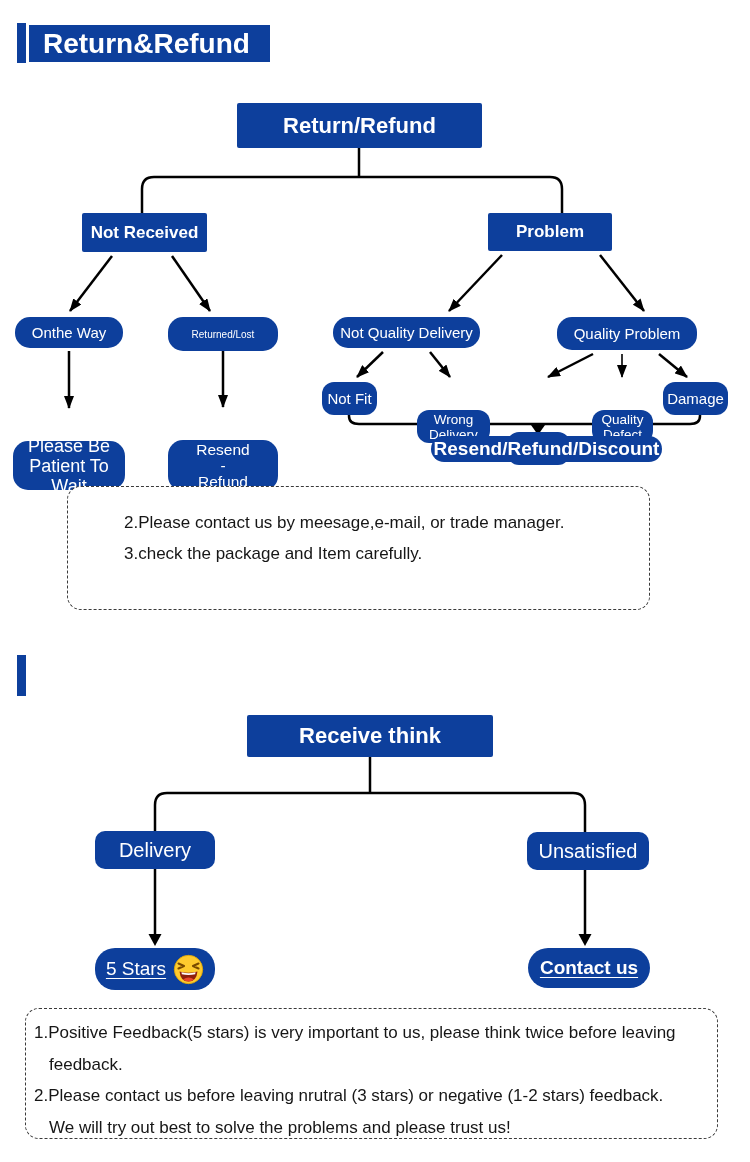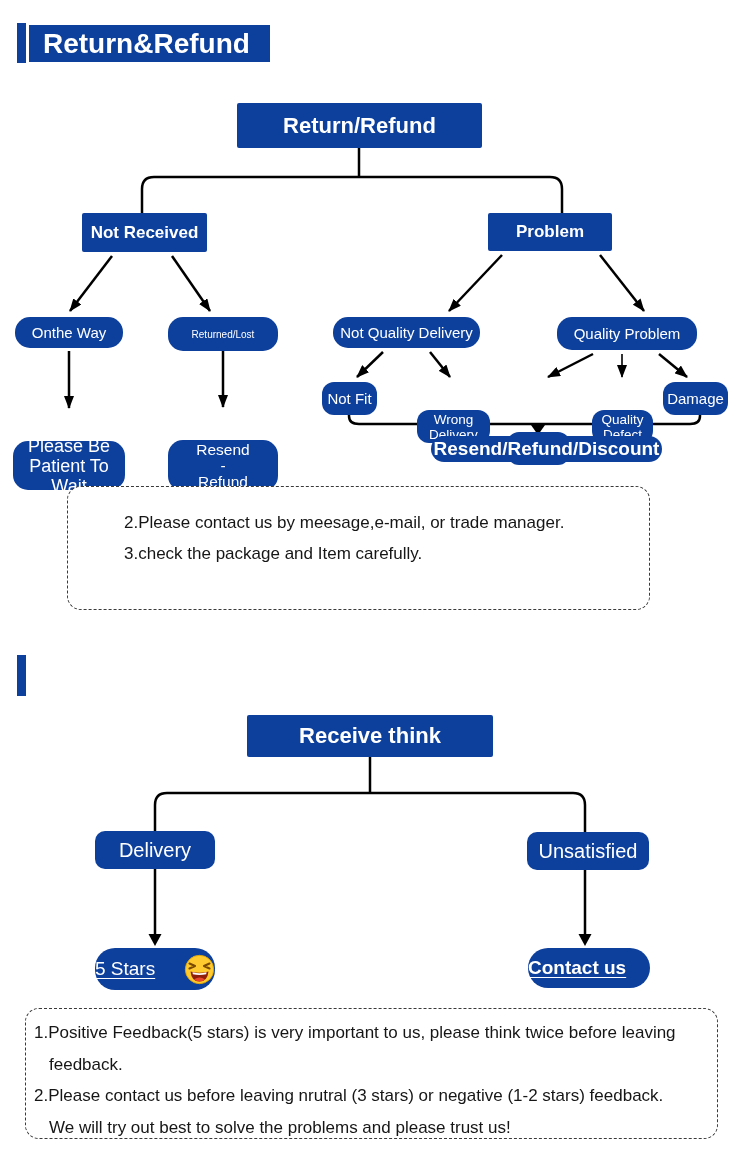--- a/index.html
+++ b/index.html
@@ -15,21 +15,21 @@
   .multiline { white-space:pre-line;margin-top:28px; }
   .hdr-bar { position:absolute; z-index:2; background:var(--blue); }
   .hdr-box { position:absolute; z-index:2; background:var(--blue); color:#fff;
              font-weight:bold; font-size:28px; display:flex; align-items:center; padding-left:14px; }
   .root-node { font-weight:bold; font-size:22px; }
   .branch-node { font-weight:bold; font-size:17px; }
   .pill-md { font-size:15px; }
   .pill-sm { font-size:13.5px; line-height:15px; }
   .outcome-node { font-weight:bold; font-size:19px; border-radius:13px; }
   .fb-node { font-size:20px; border-radius:10px; }
-  .leaf-link { font-size:19px; border-radius:20px;justify-content:space-between; }
+  .leaf-link { font-size:19px; border-radius:20px; }
   .underlined { text-decoration:underline; text-underline-offset:3px; }
   .bold { font-weight:bold; }
   .dashed-box { position:absolute; z-index:2; border:1.6px dashed #3a3a3a; border-radius:14px;
                 color:#161616; font-size:17px; background:#fff; }
   .dashed-box .note-line { white-space:pre-line; }
   #notes1 { padding:20px 8px 0 56px; line-height:31px; }
   #notes2 { padding:8px 10px 0 8px; line-height:31.5px; }
   .indent { padding-left:15px; }
   .emoji { margin-left:7px; flex:0 0 auto; display:block; }
 </style>

